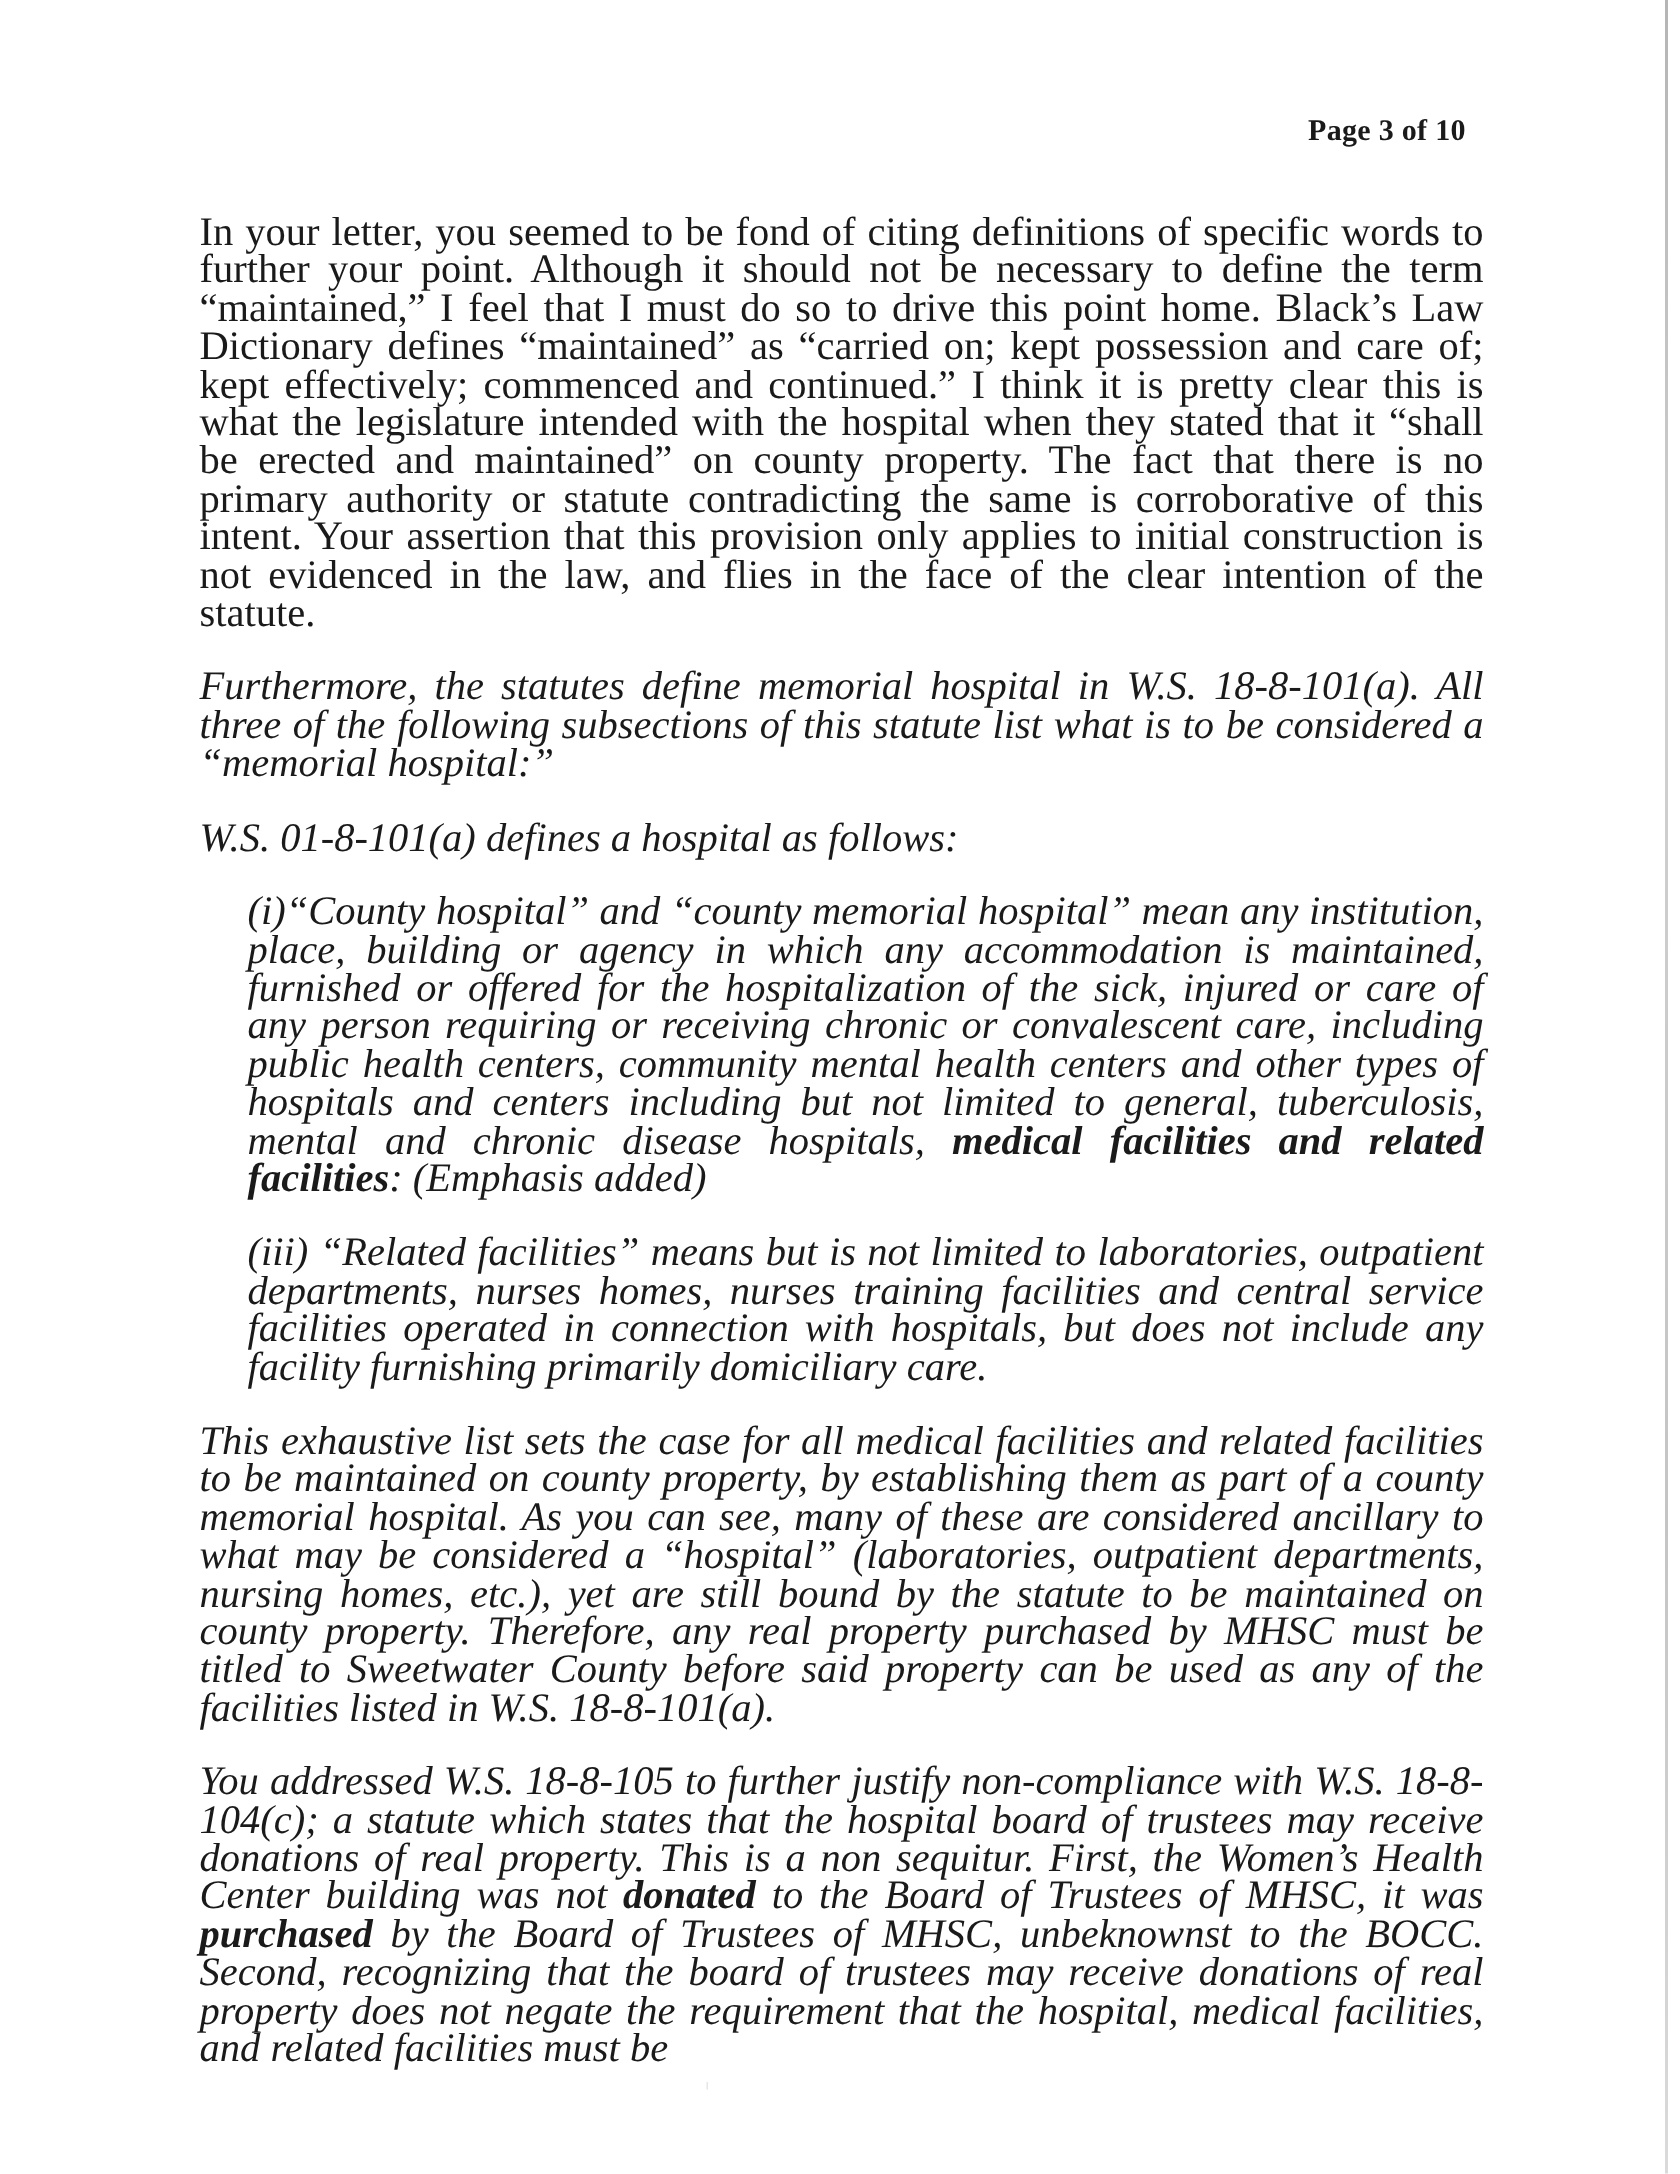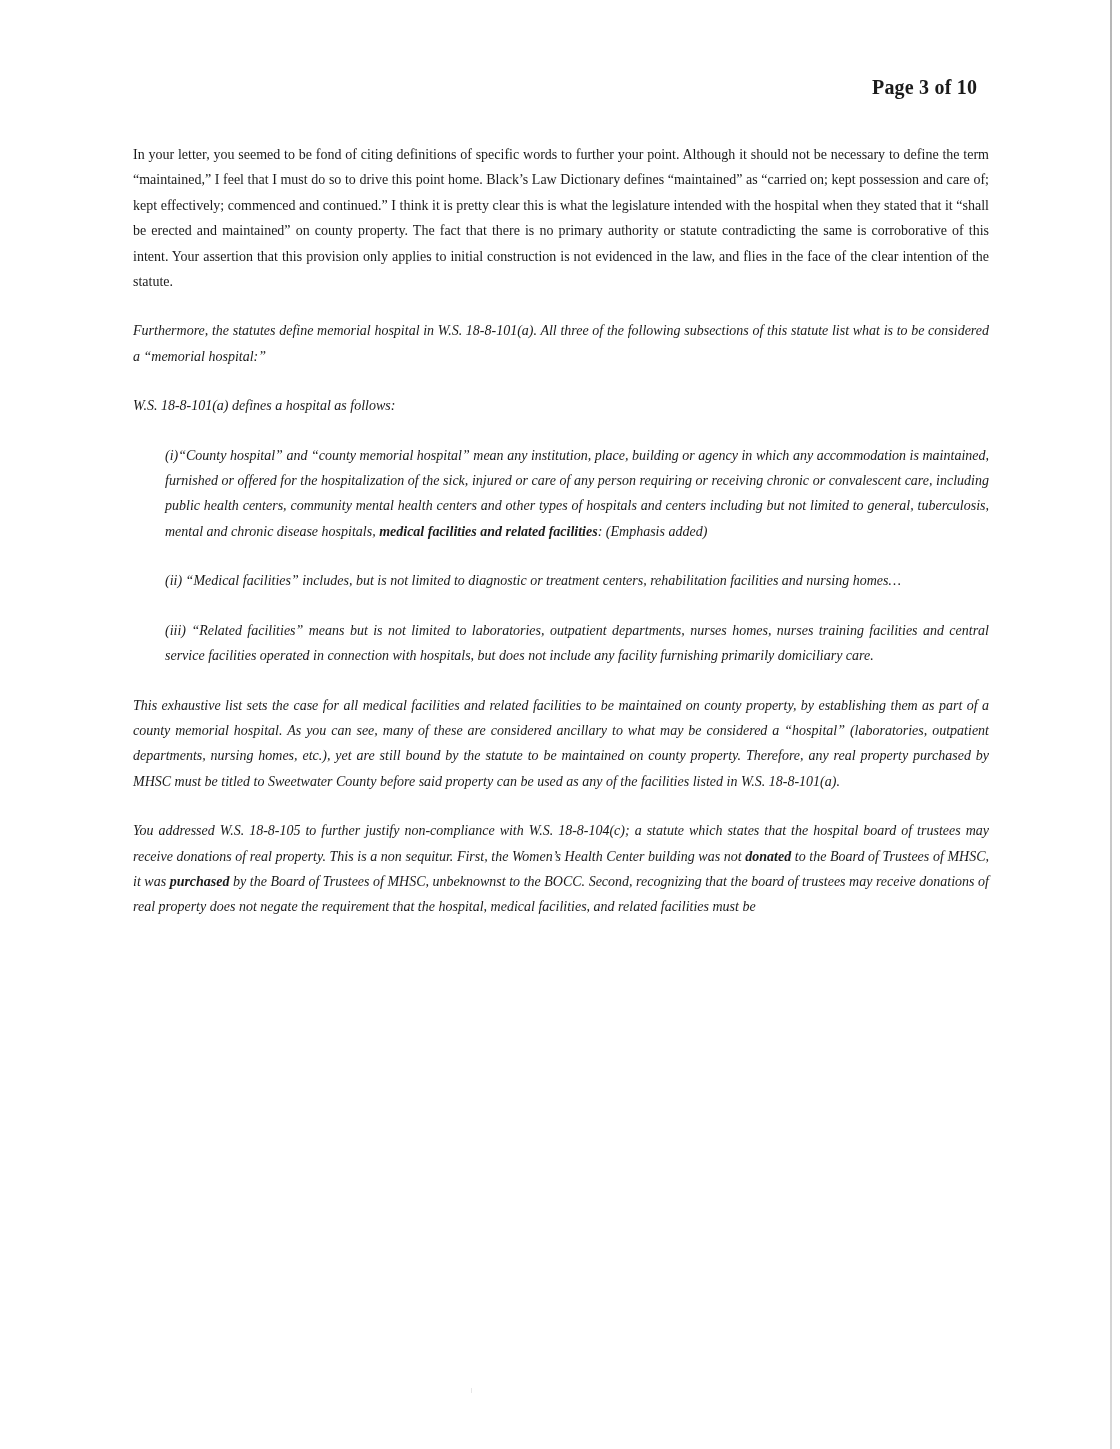--- a/index.html
+++ b/index.html
@@ -12,21 +12,21 @@
     position: absolute; top: 0; right: 8px; width: 2px; height: 1449px;
     background: linear-gradient(to bottom, #b5b5b5, #d0d0d0 30%, #c4c4c4 70%, #dadada);
   }
   .page-number {
     position: absolute; top: 76px; left: 872px;
     font-size: 20px; font-weight: bold; 
     letter-spacing: 0.2px;
   }
   .content {
     position: absolute; left: 133px; top: 142px; width: 856px;
-    font-size: 14px; line-height: 25.4px;
+    font-size: 27px; line-height: 25.4px;
   }
   p { margin: 0; text-align: justify; }
   .gap { margin-top: 24px; font-style: italic; }
   .indent { margin-left: 32px; }
   b { font-weight: bold; }
   .tick {
     position: absolute; left: 471px; top: 1388px; width: 1px; height: 5px; background: #e6e6e6;
   }
 </style>
 </head>
@@ -34,25 +34,24 @@
 
 <div class="edge-line"></div>
 
 <div class="page-number">Page 3 of 10</div>
 
 <div class="content">
   <p>In your letter, you seemed to be fond of citing definitions of specific words to further your point. Although it should not be necessary to define the term “maintained,” I feel that I must do so to drive this point home.  Black’s Law Dictionary defines “maintained” as “carried on; kept possession and care of; kept effectively; commenced and continued.”  I think it is pretty clear this is what the legislature intended with the hospital when they stated that it “shall be erected and maintained” on county property.  The fact that there is no primary authority or statute contradicting the same is corroborative of this intent.  Your assertion that this provision only applies to initial construction is not evidenced in the law, and flies in the face of the clear intention of the statute.</p>
 
   <p class="gap">Furthermore, the statutes define memorial hospital in W.S. 18-8-101(a).  All three of the following subsections of this statute list what is to be considered a “memorial hospital:”</p>
 
-  <p class="gap">W.S. 18-8-101(a) defines a hospital as follows:</p>
+  <p class="gap">W.S. 01-8-101(a) defines a hospital as follows:</p>
 
   <p class="gap indent"><span>(i)“County hospital” and “county memorial hospital” mean any institution, place, building or agency in which any accommodation is maintained, furnished or offered for the hospitalization of the sick, injured or care of any person requiring or receiving chronic or convalescent care, including public health centers, community mental health centers and other types of hospitals and centers including but not limited to general, tuberculosis, mental and chronic disease hospitals, </span><b>medical facilities and related facilities</b><span>:  (Emphasis added)</span></p>
 
-  <p class="gap indent">(ii) “Medical facilities” includes, but is not limited to diagnostic or treatment centers, rehabilitation facilities and nursing homes…</p>
 
   <p class="gap indent">(iii) “Related facilities” means but is not limited to laboratories, outpatient departments, nurses homes, nurses training facilities and central service facilities  operated in connection with hospitals, but does not include any facility furnishing primarily domiciliary care.</p>
 
   <p class="gap">This exhaustive list sets the case for all medical facilities and related facilities to be maintained on county property, by establishing them as part of a county memorial hospital.   As you can see, many of these are considered ancillary to what may be considered a “hospital” (laboratories, outpatient departments, nursing homes, etc.), yet are still bound by the statute to be maintained on county property. Therefore, any real property purchased by MHSC must be titled to Sweetwater County before said property can be used as any of the facilities listed in W.S. 18-8-101(a).</p>
 
   <p class="gap"><span>You addressed W.S. 18-8-105 to further justify non-compliance with W.S. 18-8-104(c); a statute which states that the hospital board of trustees may receive donations of real property. This is a non sequitur. First, the Women’s Health Center building was not </span><b>donated</b><span> to the Board of Trustees of MHSC, it was </span><b>purchased</b><span> by the Board of Trustees of MHSC, unbeknownst to the BOCC.  Second, recognizing that the board of trustees may receive donations of real property does not negate the requirement that the hospital, medical facilities, and related facilities must be</span></p>
 </div>
 
 <div class="tick"></div>
 

